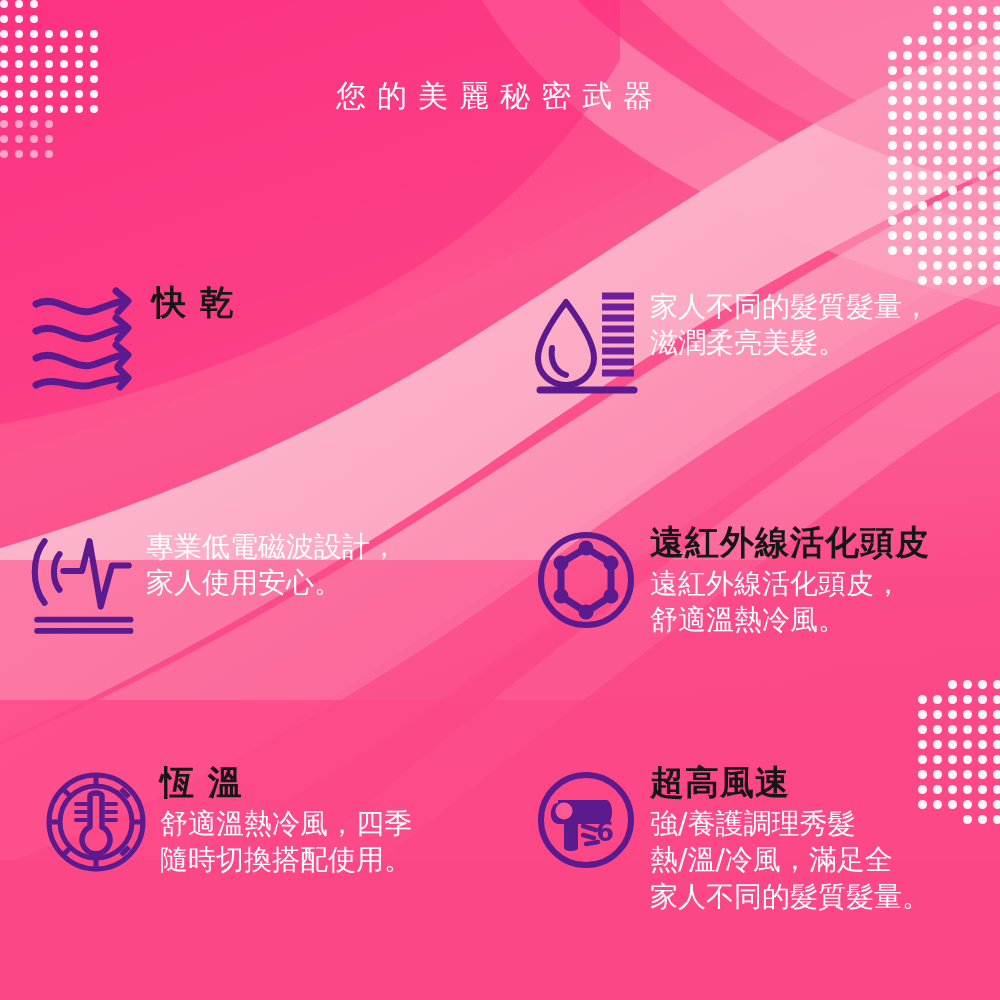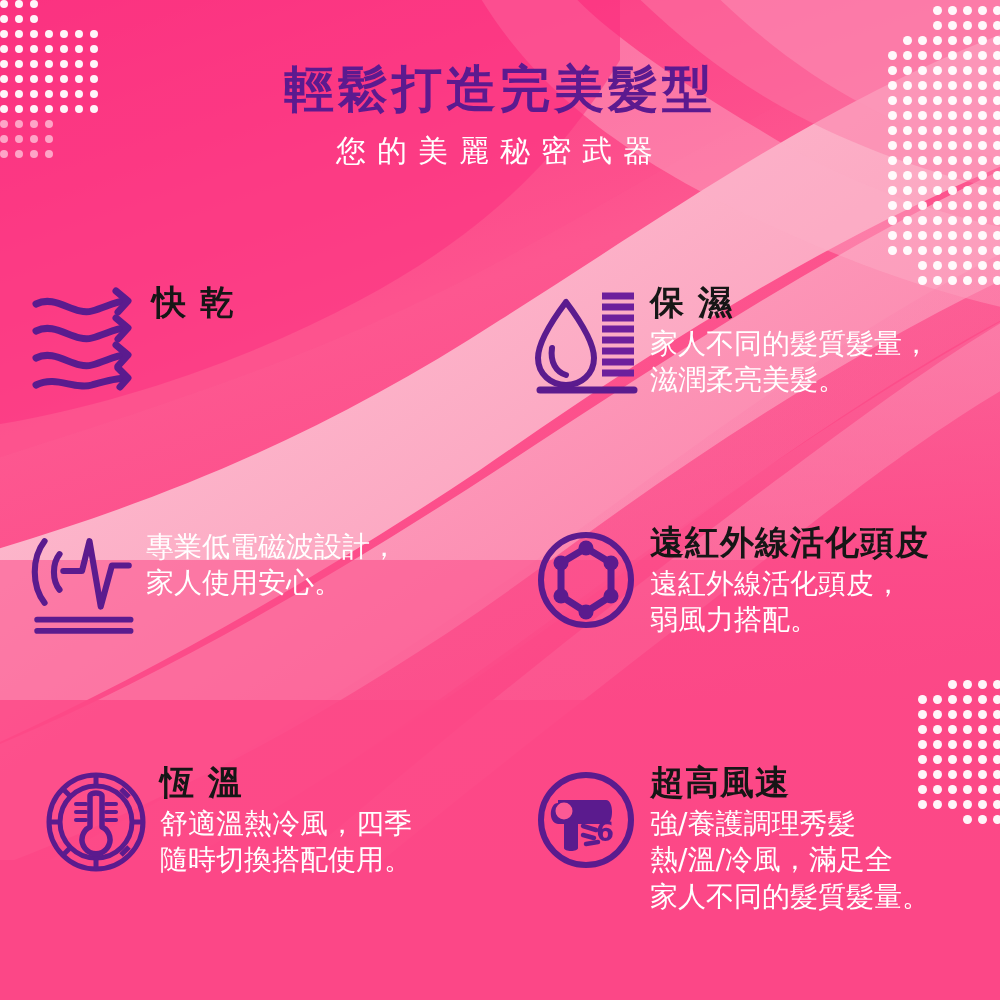--- a/index.html
+++ b/index.html
@@ -411,21 +411,20 @@
     <i style="left: 30px; top: 120px; width: 8.8px; height: 8.8px; opacity: 0.95;"></i>
     <i style="left: 45px; top: 120px; width: 8.8px; height: 8.8px; opacity: 0.95;"></i>
     <i style="left: 60px; top: 120px; width: 8.8px; height: 8.8px; opacity: 0.95;"></i>
     <i style="left: 75px; top: 120px; width: 8.8px; height: 8.8px; opacity: 0.95;"></i>
     <i style="left: 45px; top: 135px; width: 8.8px; height: 8.8px; opacity: 0.95;"></i>
     <i style="left: 60px; top: 135px; width: 8.8px; height: 8.8px; opacity: 0.95;"></i>
     <i style="left: 75px; top: 135px; width: 8.8px; height: 8.8px; opacity: 0.95;"></i>
   </div>
 
 <div class="header">
-  <div class="title">輕鬆打造完美髮型</div>
   <div class="subtitle">您的美麗秘密武器</div>
 </div>
 
 <div class="grid">
 
   <div class="cell c1">
     <div class="ico">
       <svg width="116" height="108" viewBox="0 0 116 108">
         <g fill="none" stroke="#5b1b8e" stroke-width="7" stroke-linecap="round" stroke-linejoin="round">
           <path d="M6 18 C 26 8, 44 30, 62 25 C 76 21, 86 15, 96 15"></path>
@@ -458,21 +457,20 @@
           <line x1="72" y1="43" x2="104" y2="43"></line>
           <line x1="72" y1="54" x2="104" y2="54"></line>
           <line x1="72" y1="65" x2="104" y2="65"></line>
           <line x1="72" y1="76" x2="104" y2="76"></line>
           <line x1="72" y1="87" x2="104" y2="87"></line>
         </g>
         <line x1="10" y1="104" x2="104" y2="104" stroke="#5b1b8e" stroke-width="7" stroke-linecap="round"></line>
       </svg>
     </div>
     <div class="txt">
-      <div class="fh">保 濕</div>
       <div class="fd">家人不同的髮質髮量，
 滋潤柔亮美髮。</div>
     </div>
   </div>
 
   <div class="cell c3">
     <div class="ico">
       <svg width="124" height="112" viewBox="0 0 124 112">
         <g fill="none" stroke="#5b1b8e" stroke-width="6.5" stroke-linecap="round" stroke-linejoin="round">
           <path d="M22 8 C 8 26, 8 56, 22 74"></path>
@@ -502,21 +500,21 @@
           <circle cx="77" cy="68" r="7.5"></circle>
           <circle cx="52" cy="84" r="7.5"></circle>
           <circle cx="27" cy="68" r="7.5"></circle>
           <circle cx="27" cy="35" r="7.5"></circle>
         </g>
       </svg>
     </div>
     <div class="txt">
       <div class="fh">遠紅外線活化頭皮</div>
       <div class="fd">遠紅外線活化頭皮，
-弱風力搭配。</div>
+舒適溫熱冷風。</div>
     </div>
   </div>
 
   <div class="cell c5">
     <div class="ico">
       <svg width="104" height="104" viewBox="0 0 104 104">
         <circle cx="52" cy="52" r="47" fill="none" stroke="#5b1b8e" stroke-width="5"></circle>
         <circle cx="52" cy="52" r="36" fill="none" stroke="#5b1b8e" stroke-width="5"></circle>
         <g stroke="#5b1b8e" stroke-width="5" stroke-linecap="butt">
           <line x1="52" y1="5" x2="52" y2="16"></line>

